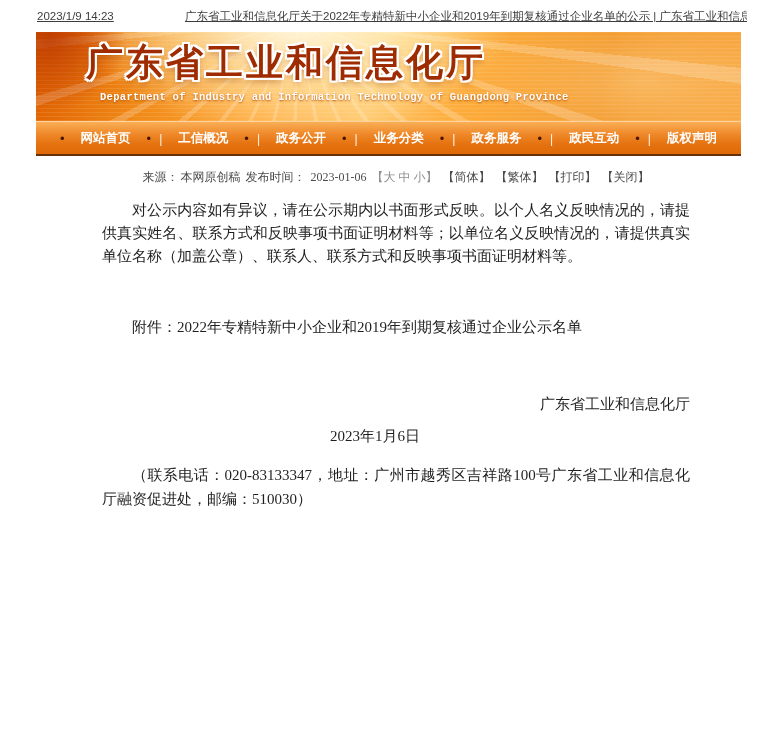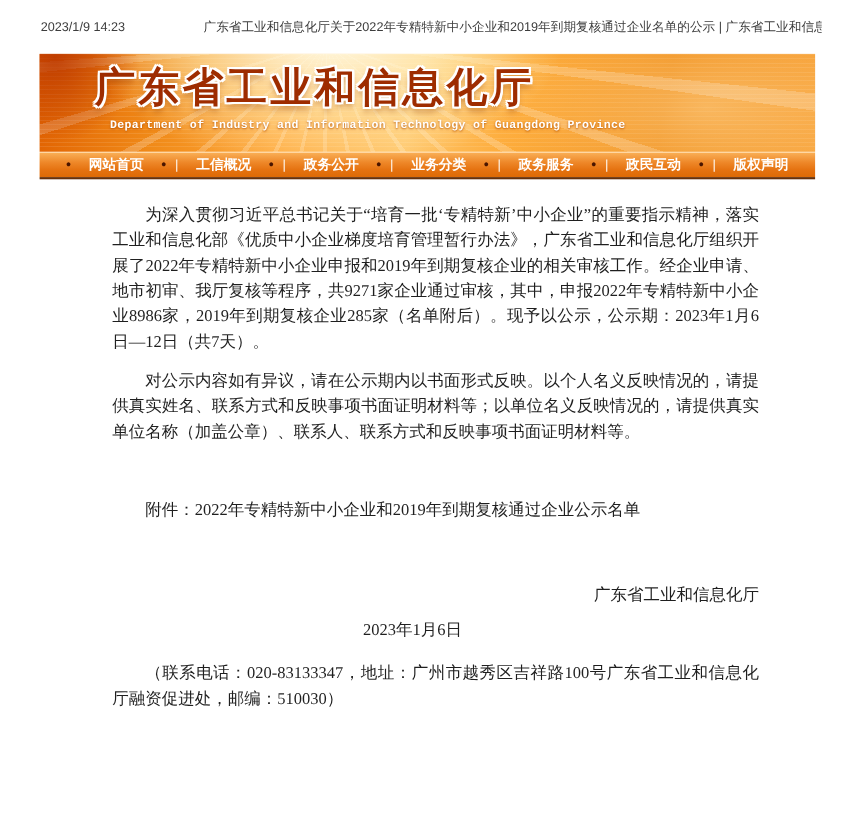--- a/index.html
+++ b/index.html
@@ -4,22 +4,22 @@
 <style>
   * { margin:0; padding:0; box-sizing:border-box; }
   html,body { background:#ffffff; }
   body {
     width:777px; height:752px; overflow:hidden; position:relative;
     font-family:"Liberation Sans","DejaVu Sans",sans-serif;
   }
 
   
   .print-header {
-    height:49px; display:flex; align-items:center;
-    padding:0 30px 0 37px; color:#3d3d3d;
+    height:32px; display:flex; align-items:center;
+    padding:0 30px 0 37px; color:#3d3d3d;text-decoration:underline;
   }
   .ph-time { width:148px; font-size:11.5px; }
   .ph-title { flex:1; text-align:center; font-size:11.5px; white-space:nowrap; overflow:hidden; }
 
   
   .page { margin:0 36px; width:705px; }
 
   
   .banner {
     height:89px; position:relative; overflow:hidden;
@@ -41,21 +41,21 @@
       0 4px 6px rgba(150,60,0,0.55);
   }
   .banner-en {
     position:absolute; left:64px; top:59px;
     font-size:10.5px; font-weight:bold; letter-spacing:0.3px;
     color:#ffffff; text-shadow:0 1px 2px rgba(180,80,0,0.95);font-family:Liberation Mono, monospace;
   }
 
   
   .navbar {
-    height:25px; display:flex; align-items:center; justify-content:space-evenly;
+    height:35px; display:flex; align-items:center; justify-content:space-evenly;
     padding:0 8px;
     background:linear-gradient(180deg,#f9ae55 0%,#ee8728 40%,#e57210 70%,#dd6a06 100%);
     border-top:1px solid #ffd39b;
     border-bottom:2px solid #66300a;
   }
   .nav-link {
     color:#ffffff; font-size:12.5px; font-weight:bold; text-decoration:none; white-space:nowrap;
   }
   .nav-dot::before { content:"•"; color:#4a1500; font-size:13px; }
   .nav-sep { display:flex; gap:8px; align-items:center; }
@@ -132,23 +132,32 @@
     <a class="nav-link" href="#">政民互动</a>
     <span class="nav-sep">
         <span class="nav-dot"></span>
         <span class="pipe"></span>
       </span>
     <a class="nav-link" href="#">版权声明</a>
   </div>
 
   <div class="article">
 
+    <div class="meta">
+      <span>来源：</span><span>本网原创稿</span>
+      <span>发布时间：</span>
+      <span>2023-01-06</span>
+      <span class="size">【大 中 小】</span>
+      <span class="ctrl">【简体】</span>
+      <span class="ctrl">【繁体】</span>
+      <span class="ctrl">【打印】</span>
+      <span class="ctrl">【关闭】</span>
+    </div>
 
     <div class="body-text">
-      <p class="p1">为深入贯彻习近平总书记关于“培育一批‘专精特新’中小企业”的重要指示精神，落实工业和信息化部《优质中小企业梯度培育管理暂行办法》，广东省工业和信息化厅组织开展了2022年专精特新中小企业申报和2019年到期复核企业的相关审核工作。经企业申请、地市初审、我厅复核等程序，共9271家企业通过审核，其中，申报2022年专精特新中小企业8986家，2019年到期复核企业285家（名单附后）。现予以公示，公示期：2023年1月6日—12日（共7天）。</p>
       <p class="p2">对公示内容如有异议，请在公示期内以书面形式反映。以个人名义反映情况的，请提供真实姓名、联系方式和反映事项书面证明材料等；以单位名义反映情况的，请提供真实单位名称（加盖公章）、联系人、联系方式和反映事项书面证明材料等。</p>
     </div>
 
     <div class="attach-line">附件：2022年专精特新中小企业和2019年到期复核通过企业公示名单</div>
 
     <div class="sig sig-org">广东省工业和信息化厅</div>
     <div class="sig sig-date">2023年1月6日</div>
 
     <div class="contact">（联系电话：020-83133347，地址：广州市越秀区吉祥路100号广东省工业和信息化厅融资促进处，邮编：510030）</div>
   </div>

